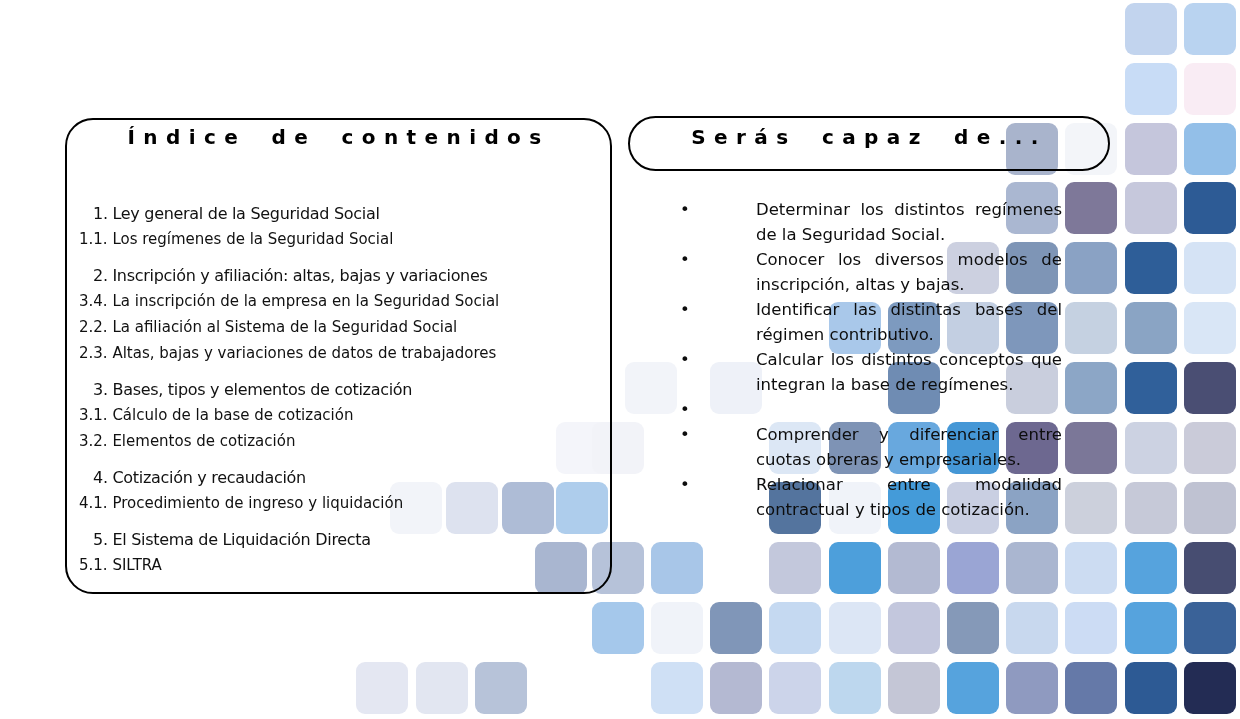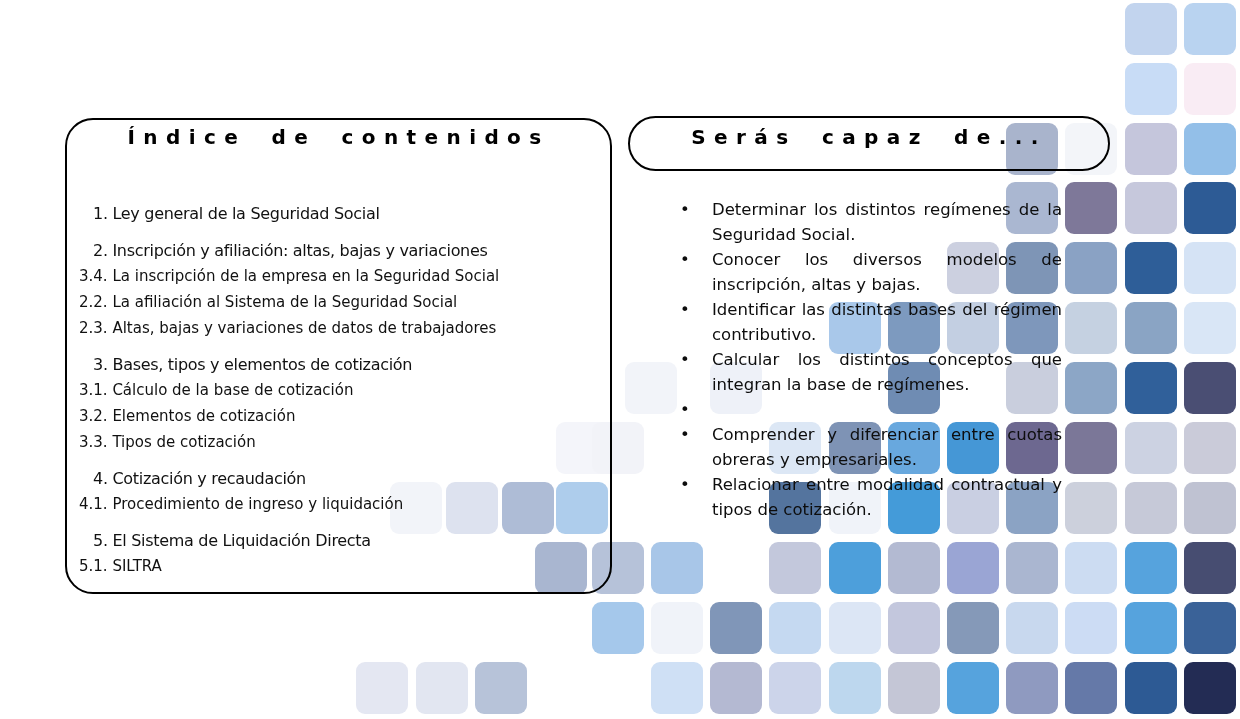--- a/index.html
+++ b/index.html
@@ -34,21 +34,21 @@
     display:flex;align-items:center;justify-content:center;background:transparent;
   }
   .seras-pill .panel-title{margin:0;transform:translateY(-7px);}
   
   .objectives{
     position:absolute;left:664px;top:197px;width:398px;z-index:3;
     font-size:16.5px;line-height:25px;color:#0d0d0d;
   }
   .bullet{display:flex;}
   .dot{width:48px;padding-left:16px;box-sizing:border-box;flex:none;}
-  .btxt{flex:1;text-align:justify;}
+  .btxt{flex:1;text-align:justify;margin-left:44px;}
 </style>
 </head>
 <body>
 
 <div id="mosaic">
     <div class="sq" style="left: 1125px; top: 3px; width: 52px; height: 52px; border-radius: 9px; background: rgb(194, 212, 238);"></div>
     <div class="sq" style="left: 1184px; top: 3px; width: 52px; height: 52px; border-radius: 9px; background: rgb(185, 211, 240);"></div>
     <div class="sq" style="left: 1125px; top: 63px; width: 52px; height: 52px; border-radius: 9px; background: rgb(200, 220, 246);"></div>
     <div class="sq" style="left: 1184px; top: 63px; width: 52px; height: 52px; border-radius: 9px; background: rgb(249, 236, 244);"></div>
     <div class="sq" style="left: 1006px; top: 123px; width: 52px; height: 52px; border-radius: 9px; background: rgb(169, 180, 204);"></div>
@@ -134,28 +134,28 @@
     <div class="sq" style="left: 1006px; top: 662px; width: 52px; height: 52px; border-radius: 9px; background: rgb(143, 154, 192);"></div>
     <div class="sq" style="left: 1065px; top: 662px; width: 52px; height: 52px; border-radius: 9px; background: rgb(101, 121, 168);"></div>
     <div class="sq" style="left: 1125px; top: 662px; width: 52px; height: 52px; border-radius: 9px; background: rgb(45, 90, 148);"></div>
     <div class="sq" style="left: 1184px; top: 662px; width: 52px; height: 52px; border-radius: 9px; background: rgb(35, 44, 84);"></div>
   </div>
 
 <div class="toc-panel">
   <div class="panel-title">Índice de contenidos</div>
   <div class="toc-list">
       <div class="toc-heading">1. Ley general de la Seguridad Social</div>
+      <div class="toc-sub">1.1. Los regímenes de la Seguridad Social</div>
       <div class="toc-heading">2. Inscripción y afiliación: altas, bajas y variaciones</div>
       <div class="toc-sub">3.4. La inscripción de la empresa en la Seguridad Social</div>
       <div class="toc-sub">2.2. La afiliación al Sistema de la Seguridad Social</div>
       <div class="toc-sub">2.3. Altas, bajas y variaciones de datos de trabajadores</div>
       <div class="toc-heading">3. Bases, tipos y elementos de cotización</div>
       <div class="toc-sub">3.1. Cálculo de la base de cotización</div>
       <div class="toc-sub">3.2. Elementos de cotización</div>
-      <div class="toc-sub">3.3. Tipos de cotización</div>
       <div class="toc-heading">4. Cotización y recaudación</div>
       <div class="toc-sub">4.1. Procedimiento de ingreso y liquidación</div>
       <div class="toc-heading">5. El Sistema de Liquidación Directa</div>
       <div class="toc-sub">5.1. SILTRA</div>
     </div>
 </div>
 
 <div class="seras-pill">
   <div class="panel-title">Serás capaz de...</div>
 </div>

